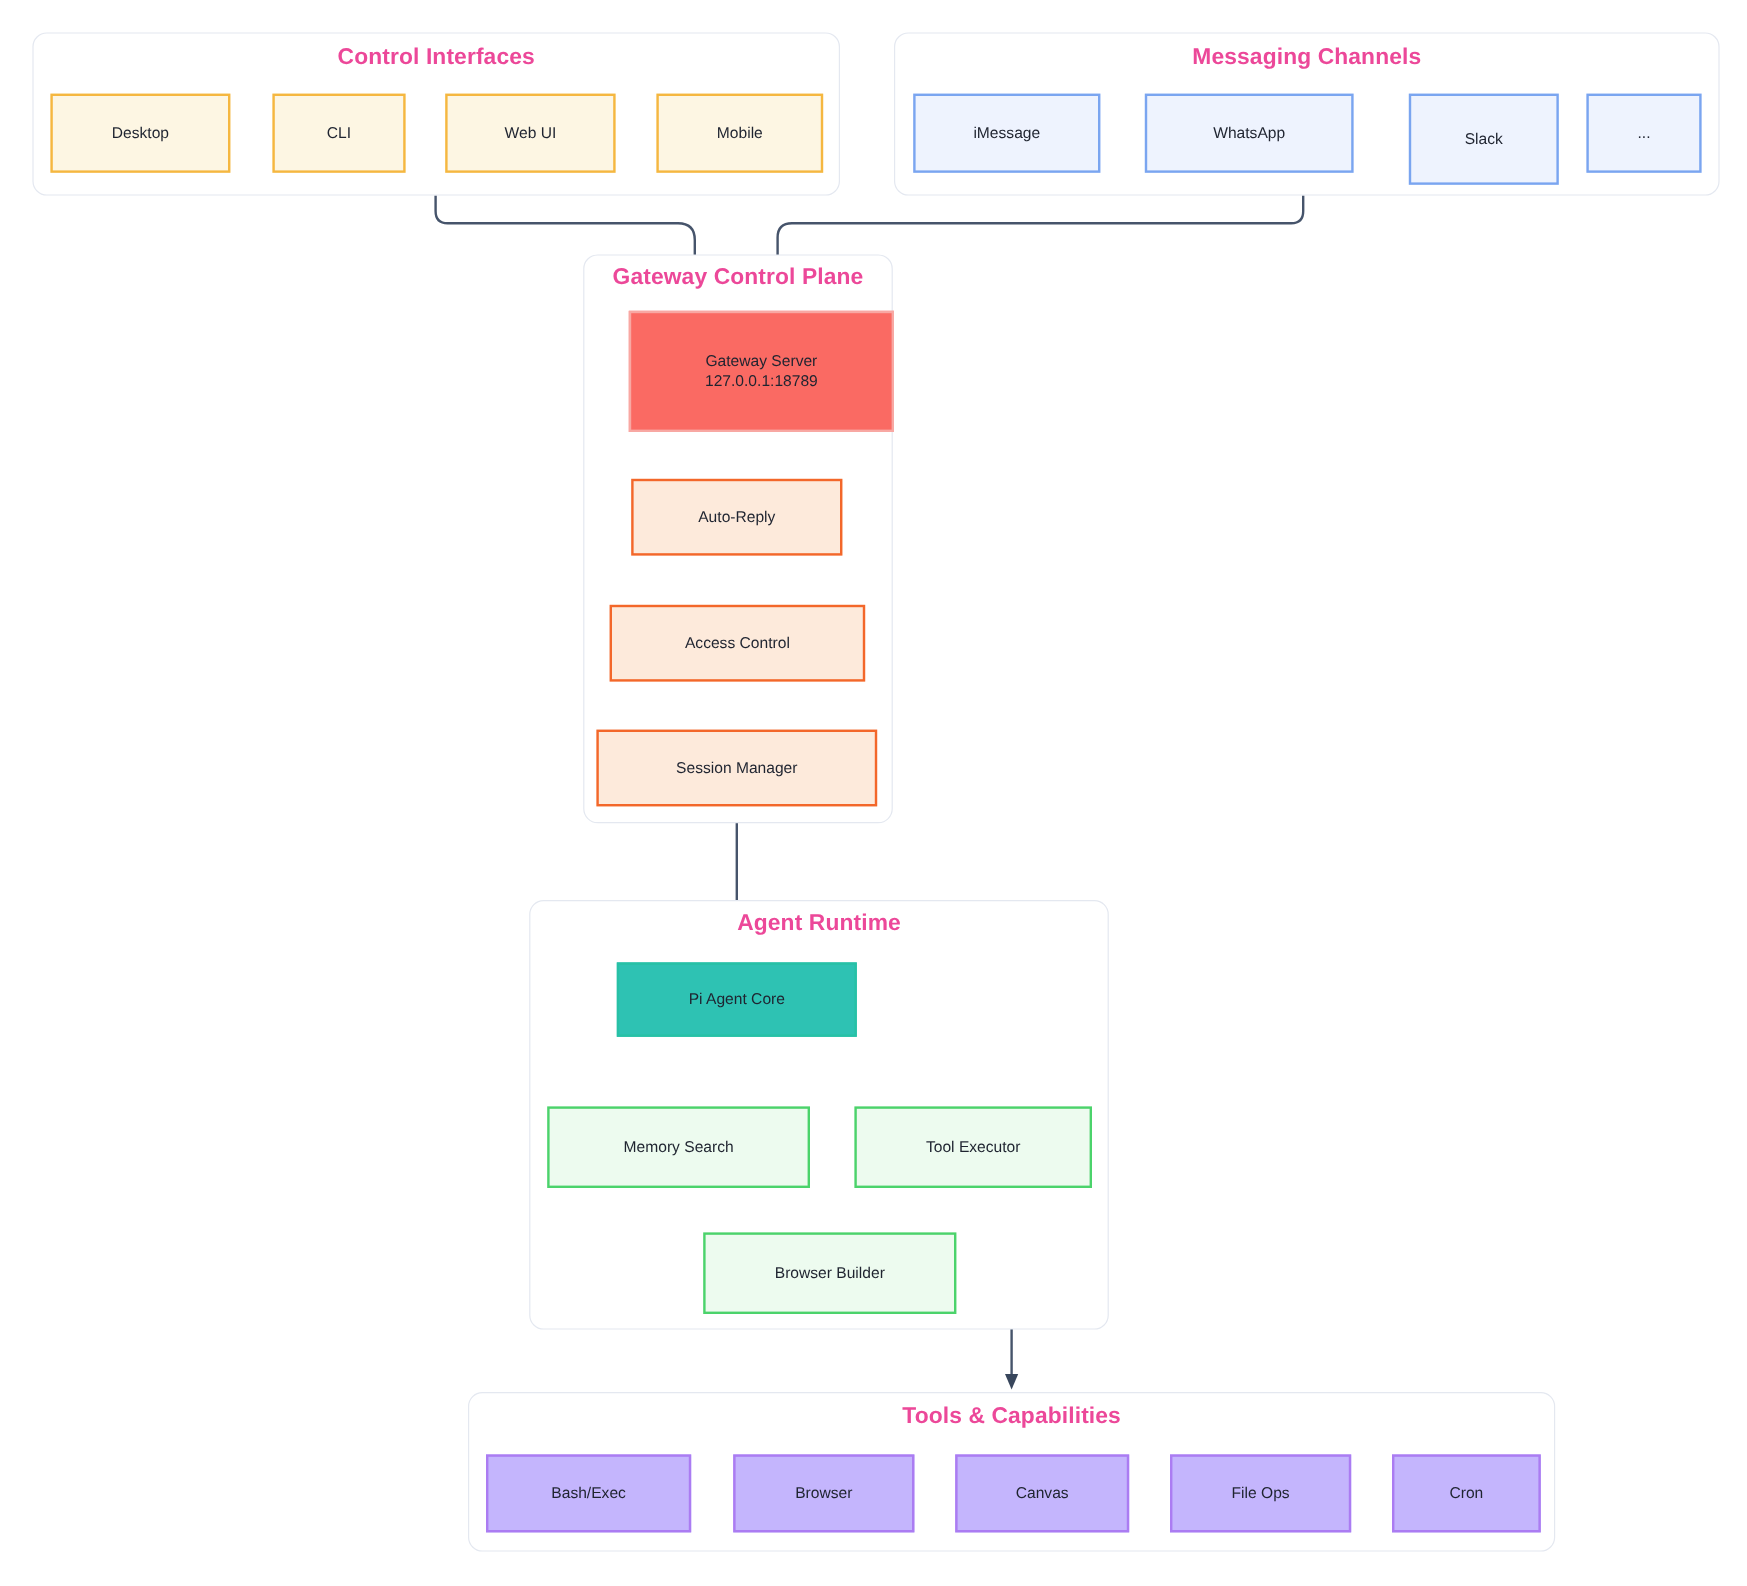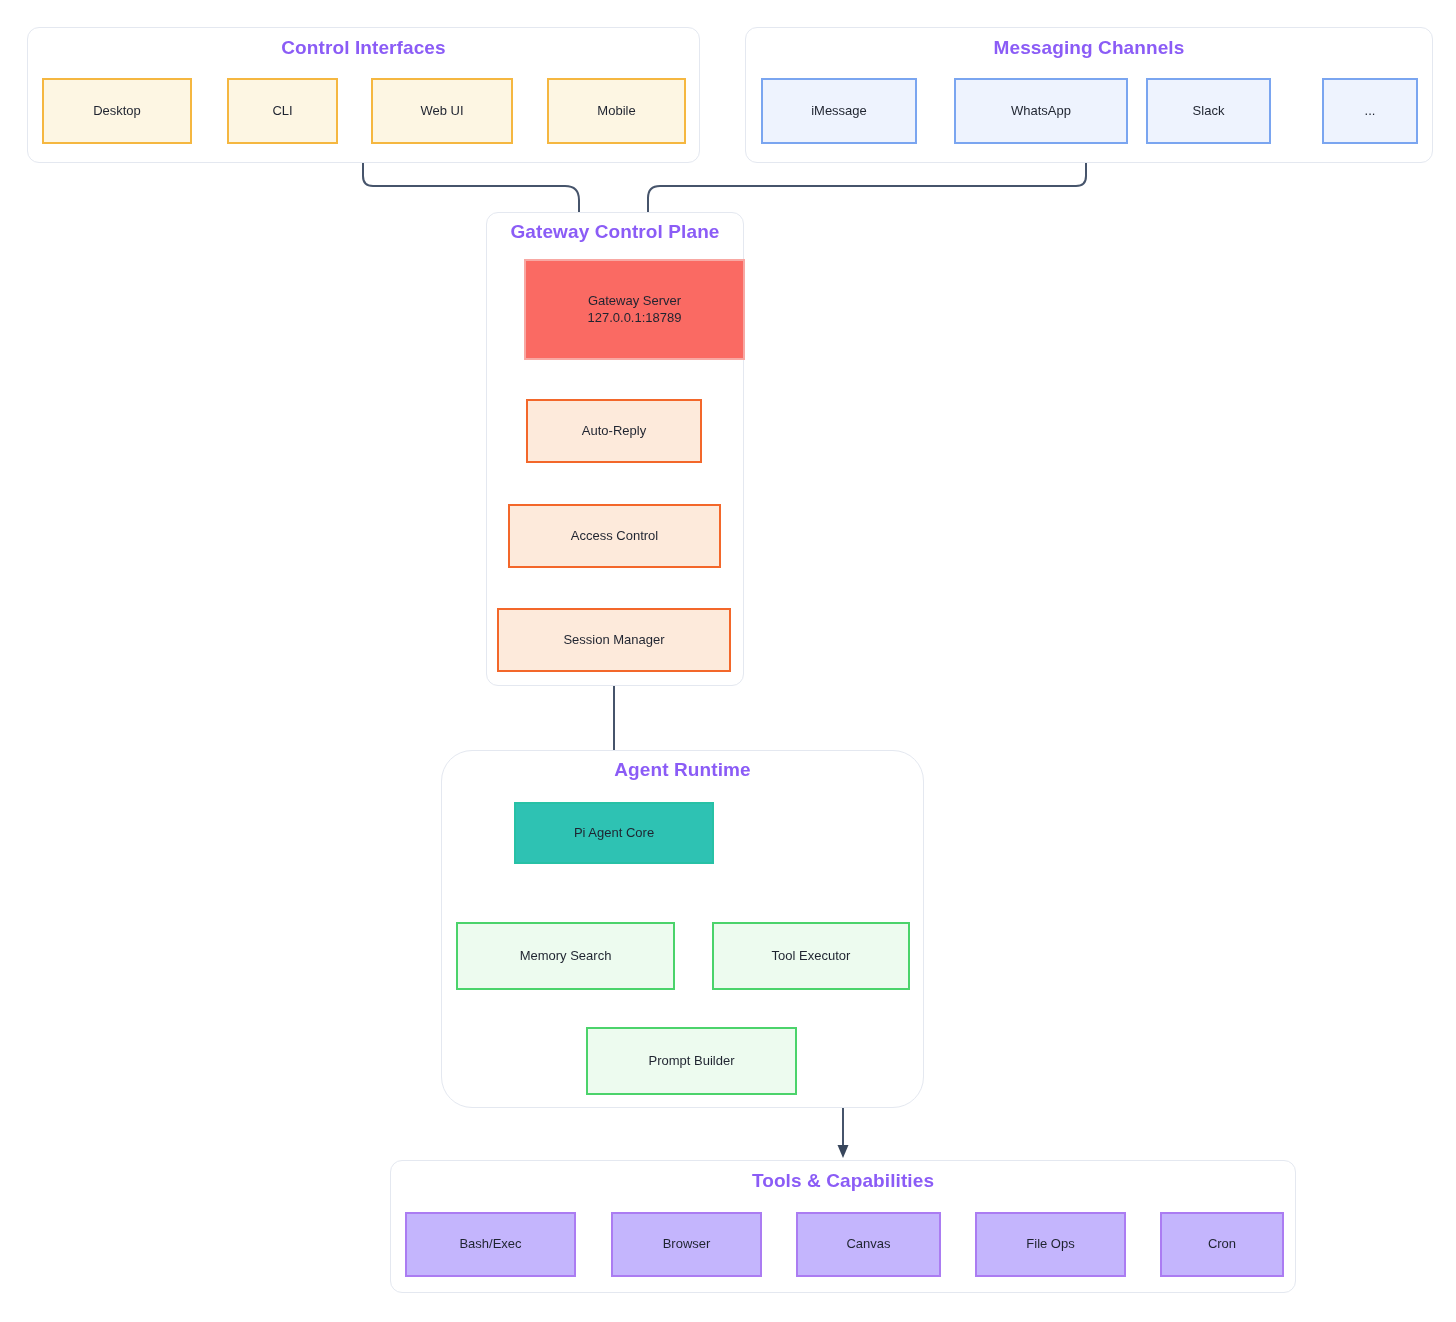--- a/index.html
+++ b/index.html
@@ -17,21 +17,21 @@
     background:#ffffff;
     border:1px solid #e4e8f0;
     border-radius:12px;
   }
   .cluster-title{
     position:absolute;
     left:0;right:0;
     text-align:center;
     font-size:19px;
     font-weight:bold;
-    color:#8b5cf6;
+    color:#ec4899;
     letter-spacing:.1px;
     white-space:nowrap;
   }
 
   
   .node{
     position:absolute;
     box-sizing:border-box;
     display:flex;
     align-items:center;
@@ -122,21 +122,21 @@
 
   <div class="cluster" style="left:745px;top:27px;width:688px;height:136px;">
     <div class="cluster-title" style="top:9px;">Messaging Channels</div>
   </div>
   <div class="node n-channel" style="left:761px;top:78px;width:156px;height:66px;">
     <span>iMessage</span>
   </div>
   <div class="node n-channel" style="left:954px;top:78px;width:174px;height:66px;">
     <span>WhatsApp</span>
   </div>
-  <div class="node n-channel" style="left:1146px;top:78px;width:125px;height:66px;">
+  <div class="node n-channel" style="left:1174px;top:78px;width:125px;height:76px;">
     <span>Slack</span>
   </div>
   <div class="node n-channel" style="left:1322px;top:78px;width:96px;height:66px;">
     <span>...</span>
   </div>
 
   <div class="cluster" style="left:486px;top:212px;width:258px;height:474px;">
     <div class="cluster-title" style="top:8px;">Gateway Control Plane</div>
   </div>
   <div class="node n-gatewayserver" style="left:504px;top:259px;width:221px;height:101px;flex-direction:column;">
@@ -146,34 +146,34 @@
   <div class="node n-gwstep" style="left:526px;top:399px;width:176px;height:64px;">
     <span>Auto-Reply</span>
   </div>
   <div class="node n-gwstep" style="left:508px;top:504px;width:213px;height:64px;">
     <span>Access Control</span>
   </div>
   <div class="node n-gwstep" style="left:497px;top:608px;width:234px;height:64px;">
     <span>Session Manager</span>
   </div>
 
-  <div class="cluster" style="left:441px;top:750px;width:483px;height:358px;border-radius:31px;">
+  <div class="cluster" style="left:441px;top:750px;width:483px;height:358px;">
     <div class="cluster-title" style="top:8px;">Agent Runtime</div>
   </div>
   <div class="node n-agentcore" style="left:514px;top:802px;width:200px;height:62px;">
     <span>Pi Agent Core</span>
   </div>
   <div class="node n-agentsub" style="left:456px;top:922px;width:219px;height:68px;">
     <span>Memory Search</span>
   </div>
   <div class="node n-agentsub" style="left:712px;top:922px;width:198px;height:68px;">
     <span>Tool Executor</span>
   </div>
   <div class="node n-agentsub" style="left:586px;top:1027px;width:211px;height:68px;">
-    <span>Prompt Builder</span>
+    <span>Browser Builder</span>
   </div>
 
   <div class="cluster" style="left:390px;top:1160px;width:906px;height:133px;">
     <div class="cluster-title" style="top:9px;">Tools &amp; Capabilities</div>
   </div>
   <div class="node n-tool" style="left:405px;top:1212px;width:171px;height:65px;">
     <span>Bash/Exec</span>
   </div>
   <div class="node n-tool" style="left:611px;top:1212px;width:151px;height:65px;">
     <span>Browser</span>

